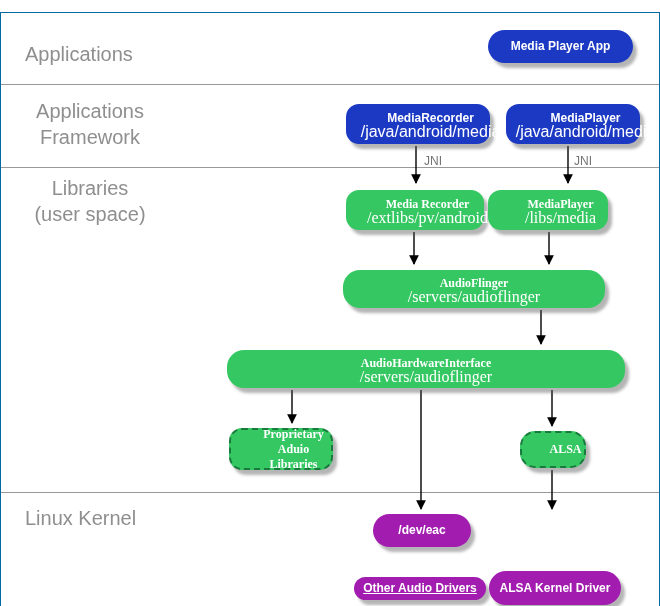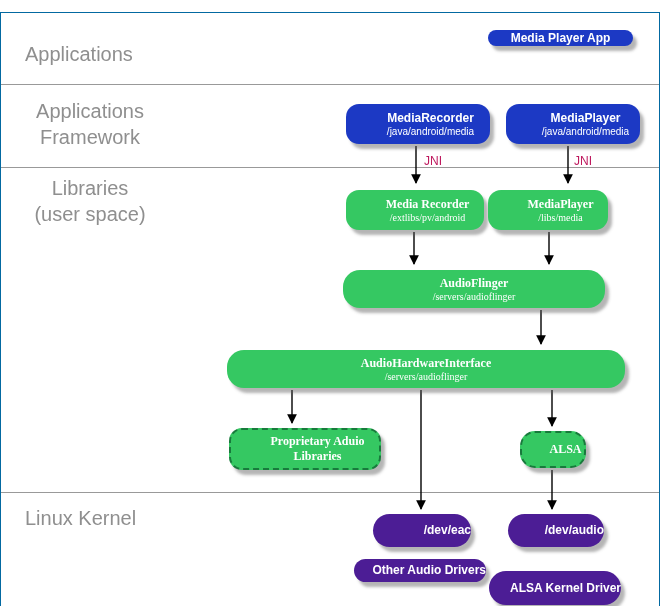--- a/index.html
+++ b/index.html
@@ -37,33 +37,33 @@
     display: flex;
     flex-direction: column;
     align-items: center;
     justify-content: center;
     text-align: center;
     box-sizing: border-box;
     box-shadow: 4px 5px 3px rgba(90, 90, 90, 0.45);
   }
   .blue  { background: #1c39c4; }
   .green { background: #35c862; font-family: Liberation Serif, serif; }
-  .red   { background: #4c1d95; align-items: flex-end; }
+  .red   { background: #a21caf; }
   .pill  { border-radius: 17px; }
   .round { border-radius: 13px; padding-left: 25px; }
   .biground { border-radius: 17px; }
   .dashed { border: 2px dashed #187a3c; }
 
   .title    { font-size: 12px; font-weight: bold; line-height: 15px; }
-  .subtitle { font-size: 10px; font-weight: normal; line-height: 12px; text-align: center; }
+  .subtitle { font-size: 16px; font-weight: normal; line-height: 12px; text-align: center; }
 
   .edge-label {
     position: absolute;
     font-size: 12px;
-    color: #be185d;
+    color: #737373;
   }
 
   svg.arrows {
     position: absolute;
     left: 0;
     top: 0;
     pointer-events: none;
   }
 </style>
 </head>
@@ -103,21 +103,21 @@
     <line x1="540" y1="297" x2="540" y2="331" stroke="#000" stroke-width="1.4" marker-end="url(#arrow)"></line>
     <line x1="291" y1="377" x2="291" y2="410" stroke="#000" stroke-width="1.4" marker-end="url(#arrow)"></line>
     <line x1="420" y1="377" x2="420" y2="496" stroke="#000" stroke-width="1.4" marker-end="url(#arrow)"></line>
     <line x1="551" y1="377" x2="551" y2="413" stroke="#000" stroke-width="1.4" marker-end="url(#arrow)"></line>
     <line x1="551" y1="457" x2="551" y2="496" stroke="#000" stroke-width="1.4" marker-end="url(#arrow)"></line>
   </svg>
 
   <div class="edge-label" style="left:423px; top:141px;">JNI</div>
   <div class="edge-label" style="left:573px; top:141px;">JNI</div>
 
-  <div class="node blue pill" style="left:487px; top:17px; width:145px; height:16px;">
+  <div class="node blue pill" style="left:487px; top:17px; width:145px; height:33px;">
     <div class="title">Media Player App</div>
   </div>
 
   <div class="node blue round" style="left:345px; top:91px; width:144px; height:40px;">
     <div class="title">MediaRecorder</div>
     <div class="subtitle">/java/android/media</div>
   </div>
   <div class="node blue round" style="left:505px; top:91px; width:134px; height:40px;">
     <div class="title">MediaPlayer</div>
     <div class="subtitle">/java/android/media</div>
@@ -135,35 +135,32 @@
   <div class="node green biground" style="left:342px; top:257px; width:262px; height:38px;">
     <div class="title">AudioFlinger</div>
     <div class="subtitle">/servers/audioflinger</div>
   </div>
 
   <div class="node green biground" style="left:226px; top:337px; width:398px; height:38px;">
     <div class="title">AudioHardwareInterface</div>
     <div class="subtitle">/servers/audioflinger</div>
   </div>
 
-  <div class="node green round dashed" style="left:228px; top:415px; width:152px; height:42px;">
+  <div class="node green round dashed" style="left:228px; top:415px; width:104px; height:42px;">
     <div class="title">Proprietary Aduio</div>
     <div class="title">Libraries</div>
   </div>
 
   <div class="node green round dashed" style="left:519px; top:418px; width:66px; height:37px;border-radius:15px;">
     <div class="title">ALSA</div>
   </div>
 
   <div class="node red pill" style="left:372px; top:501px; width:98px; height:33px;">
     <div class="title">/dev/eac</div>
   </div>
-  <div class="node red pill" style="left:507px; top:501px; width:96px; height:33px;">
-    <div class="title">/dev/audio</div>
-  </div>
-  <div class="node red pill" style="left:353px; top:546px; width:132px; height:23px;">
+  <div class="node red pill" style="left:353px; top:564px; width:132px; height:23px;text-decoration:underline;">
     <div class="title">Other Audio Drivers</div>
   </div>
   <div class="node red pill" style="left:488px; top:558px; width:132px; height:34px;">
     <div class="title">ALSA Kernel Driver</div>
   </div>
 
 </div>
 
 </body></html>

